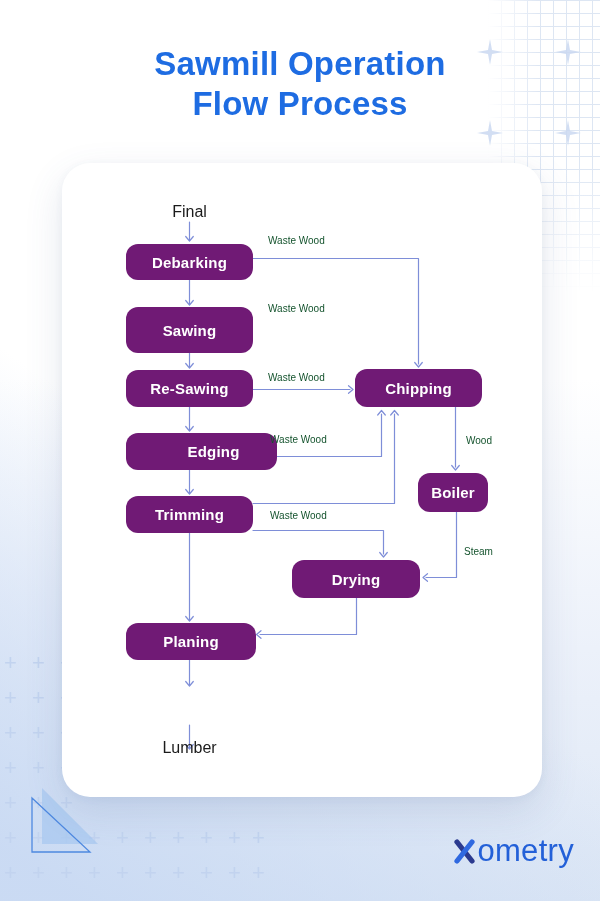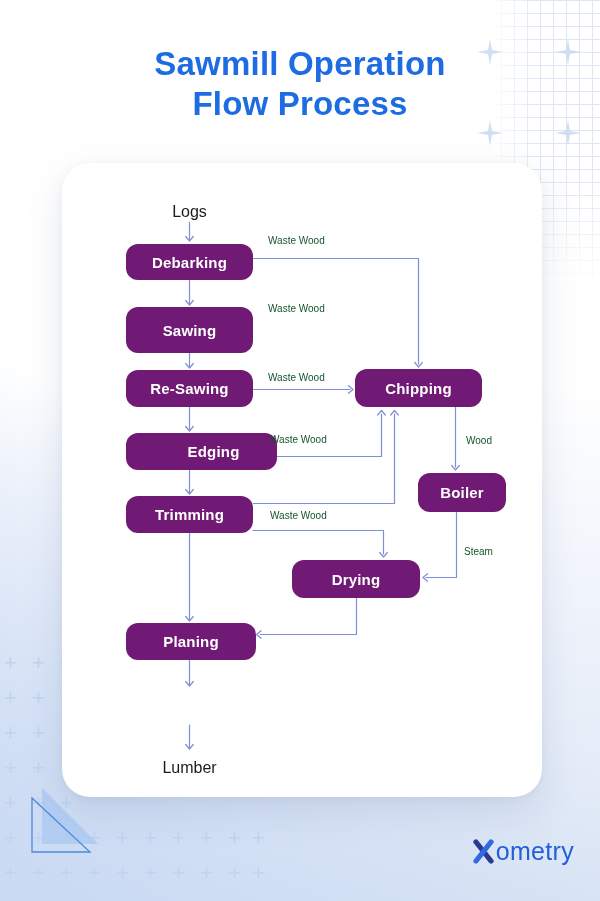--- a/index.html
+++ b/index.html
@@ -49,21 +49,21 @@
   }
   .edge-label{
     position:absolute;z-index:2;color:#14532d;font-size:10px;white-space:nowrap;
   }
   
   .logo{
     position:absolute;right:26px;top:836px;z-index:2;
     display:flex;align-items:center;
   }
   .logo .word{
-    color:#2360d8;font-size:25px;font-weight:500;letter-spacing:.3px;
+    color:#2360d8;font-size:31px;font-weight:500;letter-spacing:.3px;
     margin-left:-2px;line-height:30px;
   }
 </style>
 </head>
 <body>
 
 <div class="grid-tr"></div>
 
 <svg class="sparkle" style="left:477px;top:39px;" width="26" height="26" viewBox="0 0 26 26">
     <path d="M13 0 L15 11 L26 13 L15 15 L13 26 L11 15 L0 13 L11 11 Z" fill="#cbd9f1"></path>
@@ -200,30 +200,30 @@
     <g>
         <path d="M191 367.5 H321.5 V391"></path>
         <path d="M317.7 389.5 L321.5 394 L325.3 389.5"></path>
       </g>
     <g>
         <path d="M294.5 435 V471.5 H198"></path>
         <path d="M199 467.7 L194.5 471.5 L199 475.3"></path>
       </g>
   </svg>
 
-  <div class="endpoint" style="top:40px;">Logs</div>
-  <div class="endpoint" style="top:596px;">Lumber</div>
+  <div class="endpoint" style="top:40px;">Final</div>
+  <div class="endpoint" style="top:576px;">Lumber</div>
 
   <div class="node" style="left:64px;top:81px;width:127px;height:36px;">Debarking</div>
   <div class="node" style="left:64px;top:144px;width:127px;height:46px;">Sawing</div>
   <div class="node" style="left:64px;top:207px;width:127px;height:37px;">Re-Sawing</div>
   <div class="node" style="left:64px;top:270px;width:127px;height:37px;padding-left:24px;">Edging</div>
   <div class="node" style="left:64px;top:333px;width:127px;height:37px;">Trimming</div>
   <div class="node" style="left:293px;top:206px;width:127px;height:38px;">Chipping</div>
-  <div class="node" style="left:356px;top:310px;width:88px;height:39px;">Boiler</div>
+  <div class="node" style="left:356px;top:310px;width:70px;height:39px;">Boiler</div>
   <div class="node" style="left:230px;top:397px;width:128px;height:38px;">Drying</div>
   <div class="node" style="left:64px;top:460px;width:130px;height:37px;">Planing</div>
 
   <div class="edge-label" style="left:206px;top:72px;">Waste Wood</div>
   <div class="edge-label" style="left:206px;top:140px;">Waste Wood</div>
   <div class="edge-label" style="left:206px;top:209px;">Waste Wood</div>
   <div class="edge-label" style="left:208px;top:271px;">Waste Wood</div>
   <div class="edge-label" style="left:208px;top:347px;">Waste Wood</div>
   <div class="edge-label" style="left:404px;top:272px;">Wood</div>
   <div class="edge-label" style="left:402px;top:383px;">Steam</div>

